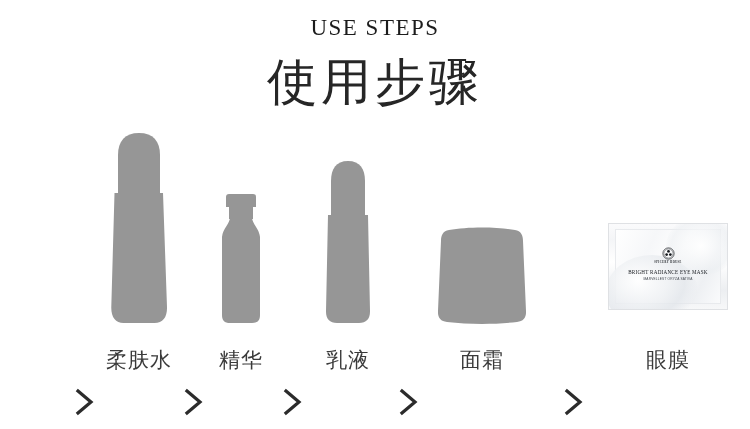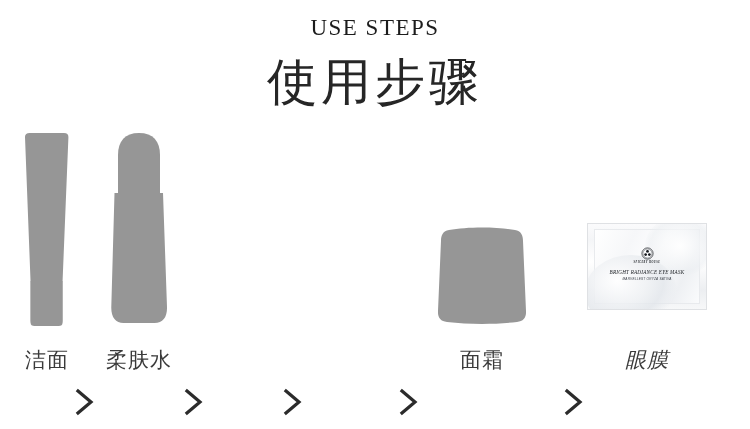--- a/index.html
+++ b/index.html
@@ -169,32 +169,20 @@
 </head>
 <body>
 
 <div id="page">
 
   <div id="title-en">USE STEPS</div>
   <div id="title-cn">使用步骤</div>
 
   <div id="steps">
 
-    <div class="step" style="left:8px; width:78px;">
-      <div class="art">
-        <svg width="70" height="200" viewBox="0 0 70 200" aria-hidden="true">
-          <path fill="#969696" d="M13,6 C13,3.4 14.6,2 17.6,2 L52,2 C55.3,2 56.6,3.8 56.4,6.6
-               L50.5,152 L50.5,190 C50.5,192.6 49,194 46,194 L23,194
-               C20,194 18.6,192.6 18.6,190 L18.6,152 Z"></path>
-          <path fill="#969696" d="M18.6,150 L50.5,150 L50.5,192 C50.5,194 49.3,195 46.6,195
-               L22.5,195 C19.9,195 18.6,194 18.6,192 Z"></path>
-        </svg>
-      </div>
-      <div class="step-label">洁面</div>
-    </div>
 
     <div class="arrow" style="left:74px;">
       <svg width="22" height="30" viewBox="0 0 22 30">
         <polyline points="4,4 17,15 4,26" fill="none" stroke="#2b2b2b" stroke-width="3.2" stroke-linecap="square" stroke-linejoin="miter"></polyline>
       </svg>
     </div>
 
     <div class="step" style="left:96px; width:86px;justify-content:space-between;">
       <div class="art">
         <svg width="72" height="200" viewBox="0 0 72 200" aria-hidden="true">
@@ -205,27 +193,48 @@
       </div>
       <div class="step-label">柔肤水</div>
     </div>
 
     <div class="arrow" style="left:183px;">
       <svg width="22" height="30" viewBox="0 0 22 30">
         <polyline points="4,4 17,15 4,26" fill="none" stroke="#2b2b2b" stroke-width="3.2" stroke-linecap="square" stroke-linejoin="miter"></polyline>
       </svg>
     </div>
 
+    <div class="step" style="left:206px; width:70px;">
+      <div class="art">
+        <svg width="52" height="200" viewBox="0 0 52 200" aria-hidden="true">
+          <path fill="#969696" d="M11,66 C11,64 12,63 14,63 L38,63 C40,63 41,64 41,66 L41,76 L11,76 Z"></path>
+          <path fill="#969696" d="M14,74 L38,74 L38,88 L14,88 Z"></path>
+          <path fill="#969696" d="M15,86 C15,93 8,97 7,106 L7,184 C7,189.5 9.5,192 15,192
+               L37,192 C42.5,192 45,189.5 45,184 L45,106 C44,97 37,93 37,86 Z"></path>
+        </svg>
+      </div>
+      <div class="step-label">精华</div>
+    </div>
 
     <div class="arrow" style="left:282px;">
       <svg width="22" height="30" viewBox="0 0 22 30">
         <polyline points="4,4 17,15 4,26" fill="none" stroke="#2b2b2b" stroke-width="3.2" stroke-linecap="square" stroke-linejoin="miter"></polyline>
       </svg>
     </div>
 
+    <div class="step" style="left:310px; width:76px;">
+      <div class="art">
+        <svg width="58" height="200" viewBox="0 0 58 200" aria-hidden="true">
+          <path fill="#969696" d="M12,50 C12,38 17,30 29,30 C41,30 46,38 46,50 L46,86 L12,86 Z"></path>
+          <path fill="#969696" d="M9,84 L49,84 L51,180 C51.2,188 47.5,192 40,192 L18,192
+               C10.5,192 6.8,188 7,180 Z"></path>
+        </svg>
+      </div>
+      <div class="step-label">乳液</div>
+    </div>
 
     <div class="arrow" style="left:398px;">
       <svg width="22" height="30" viewBox="0 0 22 30">
         <polyline points="4,4 17,15 4,26" fill="none" stroke="#2b2b2b" stroke-width="3.2" stroke-linecap="square" stroke-linejoin="miter"></polyline>
       </svg>
     </div>
 
     <div class="step" style="left:424px; width:116px;text-align:right;">
       <div class="art">
         <svg width="110" height="200" viewBox="0 0 110 200" aria-hidden="true">
@@ -236,21 +245,21 @@
       </div>
       <div class="step-label">面霜</div>
     </div>
 
     <div class="arrow" style="left:563px;">
       <svg width="22" height="30" viewBox="0 0 22 30">
         <polyline points="4,4 17,15 4,26" fill="none" stroke="#2b2b2b" stroke-width="3.2" stroke-linecap="square" stroke-linejoin="miter"></polyline>
       </svg>
     </div>
 
-    <div class="step" style="left:586px; width:122px;font-style:italic;">
+    <div class="step" style="left:607px; width:122px;">
       <div class="art" style="margin-bottom:25px;">
         <div class="sachet">
           <div class="sachet-inner">
             <div class="sachet-sheen"></div>
             <div class="sachet-sheen2"></div>
             <div class="sachet-text">
               <svg class="brand-emblem" viewBox="0 0 24 24" aria-hidden="true">
                 <circle cx="12" cy="12" r="10.4" fill="none" stroke="#15181d" stroke-width="1.2"></circle>
                 <circle cx="12" cy="12" r="8.4" fill="none" stroke="#15181d" stroke-width="0.7"></circle>
                 <circle cx="12" cy="8.1" r="2.5" fill="#15181d"></circle>

